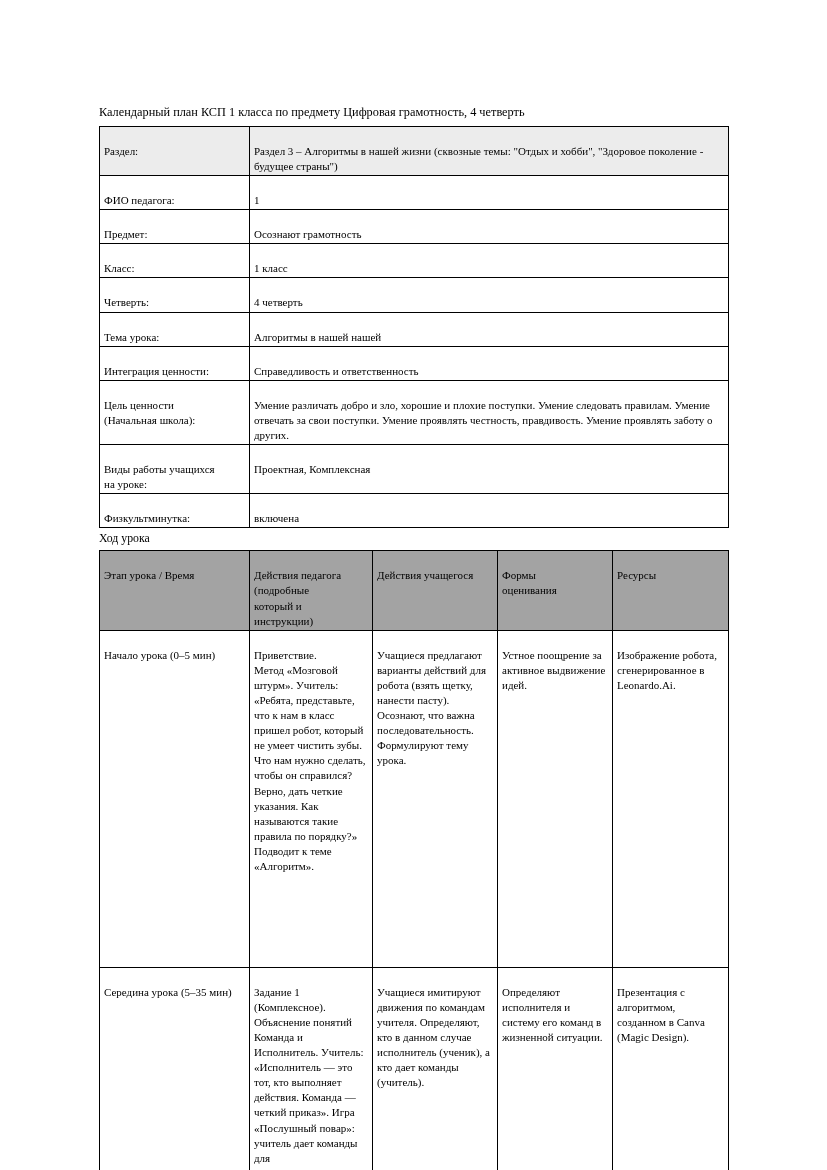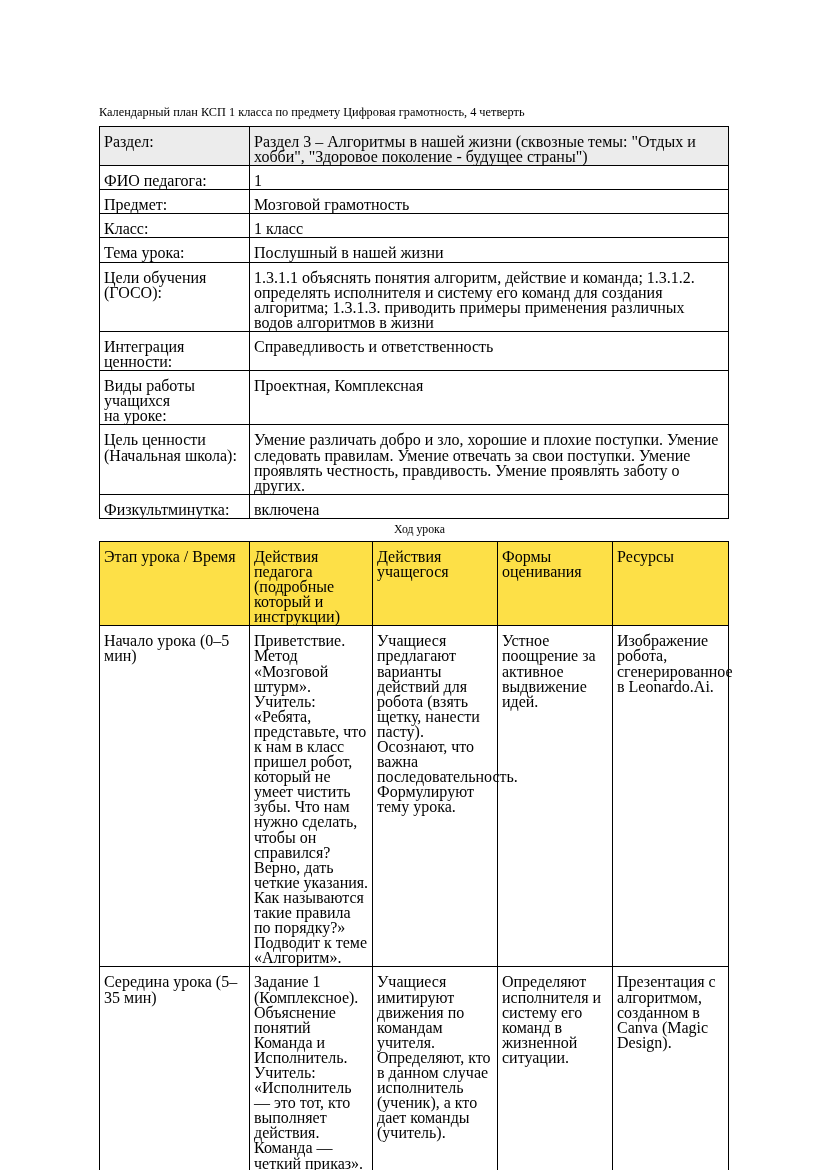--- a/index.html
+++ b/index.html
@@ -35,47 +35,46 @@
     white-space: nowrap;
   }
   table.doc-table {
     border-collapse: collapse;
     width: 629px;
     table-layout: fixed;
   }
   table.doc-table td,
   table.doc-table th {
     border: 1px solid #000;
-    padding: 7px 3px 1px 4px;
-    font-size: 16px;
+    padding: 17px 3px 1px 4px;
+    font-size: 11px;
     line-height: 15.1px;
     vertical-align: top;
     text-align: left;
     font-weight: normal;
   }
   
   table.info-table col.c1 { width: 150px; }
   table.info-table col.c2 { width: 479px; }
   tr.shaded > td { background: #ececec; }
 
   .section-label {
     font-size: 11.8px;
     line-height: 15px;
-    margin: 3px 0 4px 12px;
-    text-align: center;
+    margin: 3px 0 4px 0;
   }
 
   
   table.lesson-table col.l1 { width: 150px; }
   table.lesson-table col.l2 { width: 123px; }
   table.lesson-table col.l3 { width: 125px; }
   table.lesson-table col.l4 { width: 115px; }
   table.lesson-table col.l5 { width: 116px; }
 
-  table.lesson-table thead td { background: #fde047; }
+  table.lesson-table thead td { background: #a3a3a3; }
   .hdr-cell { height: 60px; }
   .cell-text { white-space: pre-wrap; }
   .tall-1 { height: 318px; }
   .tall-2 { height: 210px; }
 </style>
 </head>
 <body>
 
 <div class="page">
   <div class="content">
@@ -91,47 +90,47 @@
         <tr class="shaded">
           <td class="cell-text">Раздел:</td>
           <td class="cell-text">Раздел 3 – Алгоритмы в нашей жизни (сквозные темы: "Отдых и хобби", "Здоровое поколение - будущее страны")</td>
         </tr>
         <tr>
           <td class="cell-text">ФИО педагога:</td>
           <td class="cell-text">1</td>
         </tr>
         <tr>
           <td class="cell-text">Предмет:</td>
-          <td class="cell-text">Мозговой грамотность</td>
+          <td class="cell-text">Осознают грамотность</td>
         </tr>
         <tr>
           <td class="cell-text">Класс:</td>
           <td class="cell-text">1 класс</td>
         </tr>
         <tr>
-          <td class="cell-text">Тема урока:</td>
-          <td class="cell-text">Послушный в нашей жизни</td>
+          <td class="cell-text">Четверть:</td>
+          <td class="cell-text">4 четверть</td>
         </tr>
         <tr>
-          <td class="cell-text">Цели обучения (ГОСО):</td>
-          <td class="cell-text">1.3.1.1 объяснять понятия алгоритм, действие и команда; 1.3.1.2. определять исполнителя и систему его команд для создания алгоритма; 1.3.1.3. приводить примеры применения различных водов алгоритмов в жизни</td>
+          <td class="cell-text">Тема урока:</td>
+          <td class="cell-text">Алгоритмы в нашей нашей</td>
         </tr>
         <tr>
           <td class="cell-text">Интеграция ценности:</td>
           <td class="cell-text">Справедливость и ответственность</td>
         </tr>
         <tr>
+          <td class="cell-text">Цель ценности
+(Начальная школа):</td>
+          <td class="cell-text">Умение различать добро и зло, хорошие и плохие поступки. Умение следовать правилам. Умение отвечать за свои поступки. Умение проявлять честность, правдивость. Умение проявлять заботу о других.</td>
+        </tr>
+        <tr>
           <td class="cell-text">Виды работы учащихся
 на уроке:</td>
           <td class="cell-text">Проектная, Комплексная</td>
-        </tr>
-        <tr>
-          <td class="cell-text">Цель ценности
-(Начальная школа):</td>
-          <td class="cell-text">Умение различать добро и зло, хорошие и плохие поступки. Умение следовать правилам. Умение отвечать за свои поступки. Умение проявлять честность, правдивость. Умение проявлять заботу о других.</td>
         </tr>
         <tr>
           <td class="cell-text">Физкультминутка:</td>
           <td class="cell-text">включена</td>
         </tr>
       </tbody>
     </table>
 
     <div class="section-label">Ход урока</div>
 

